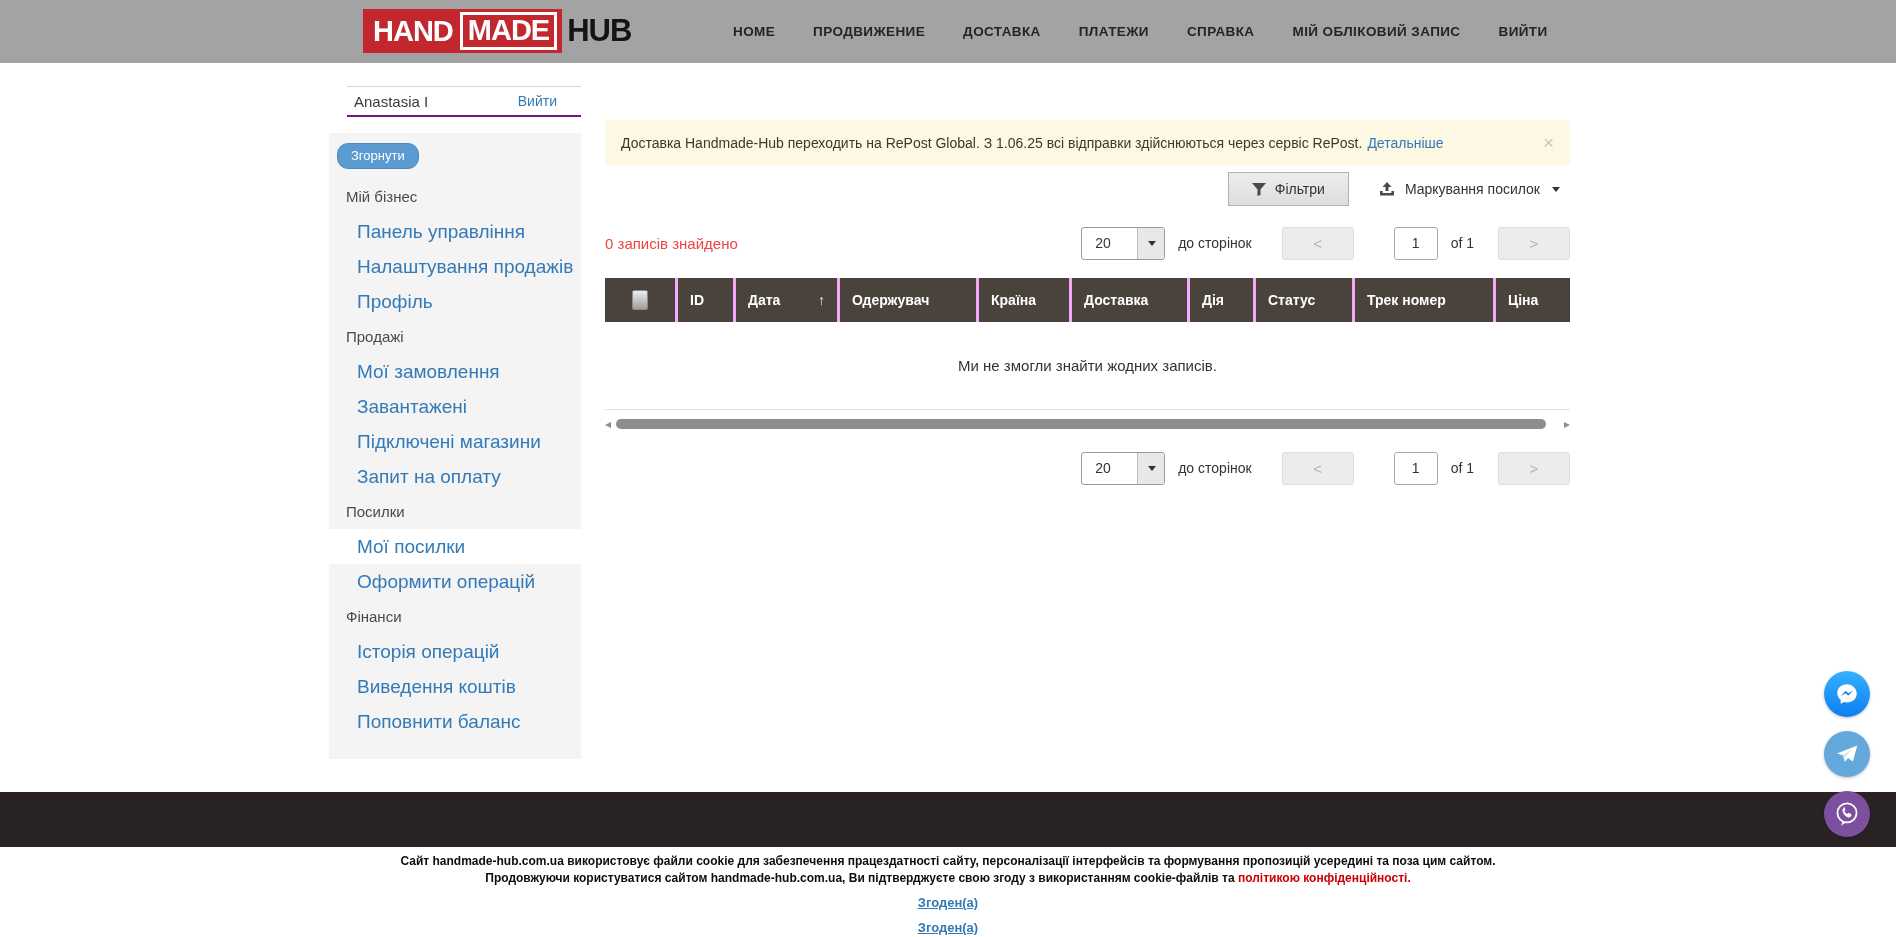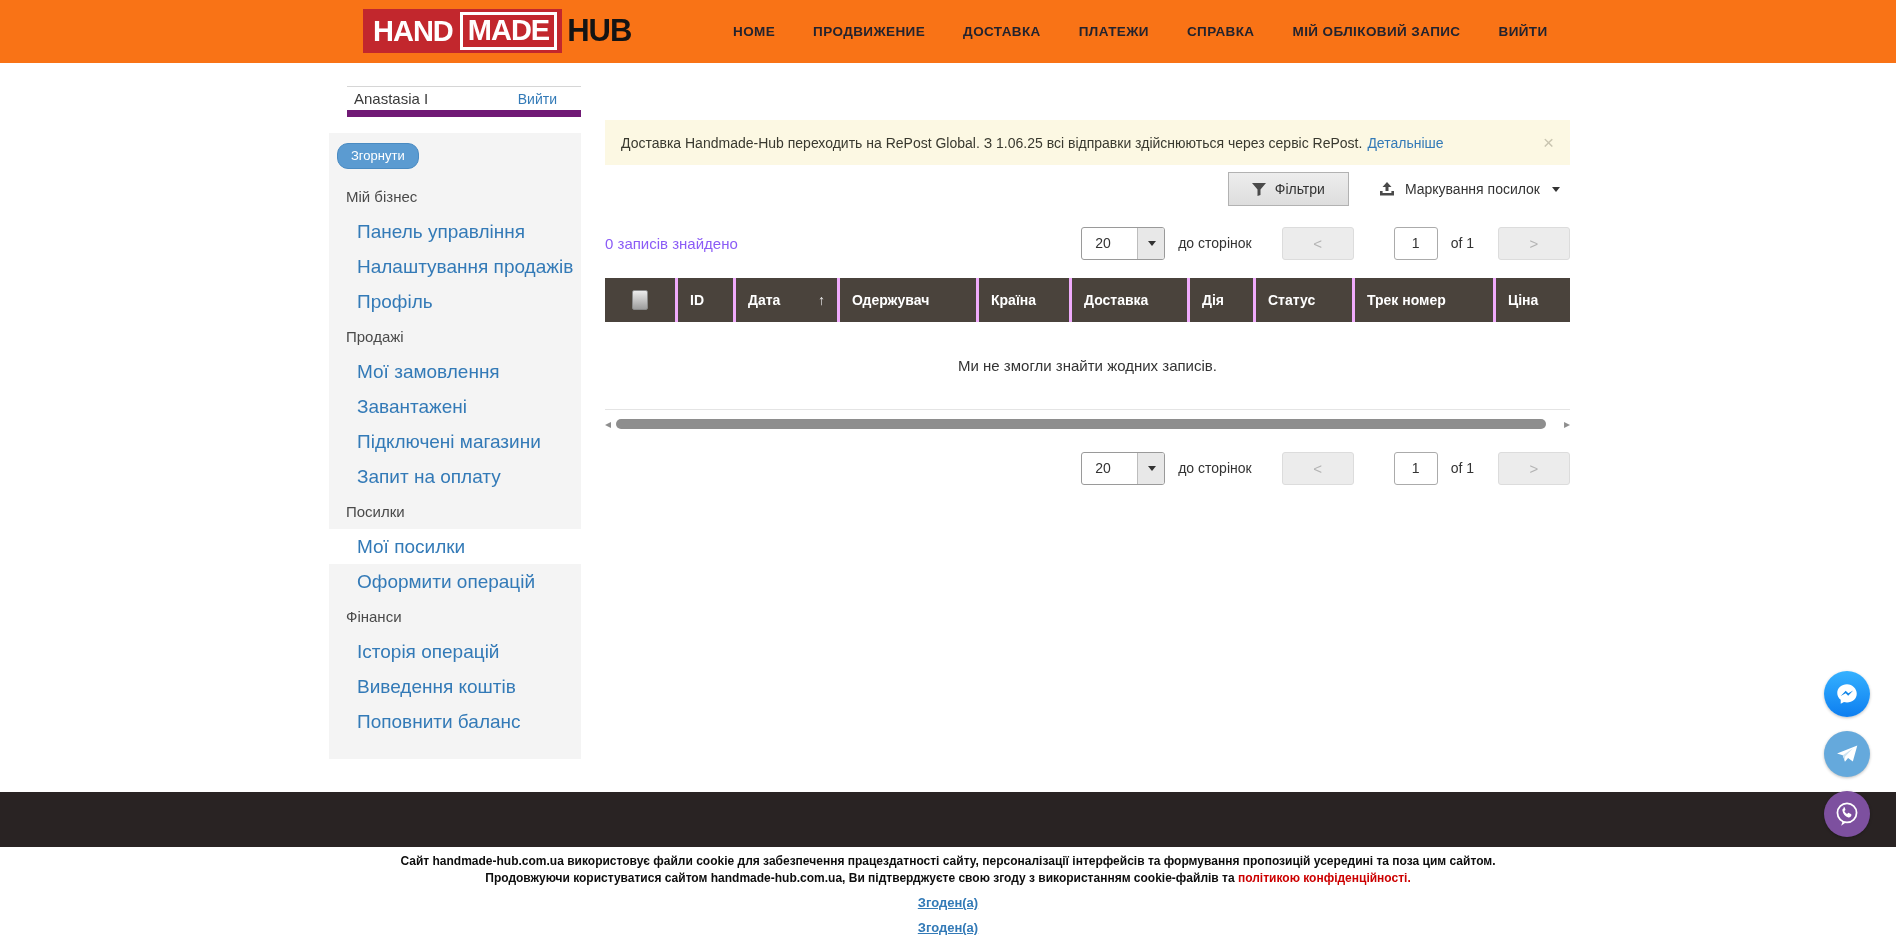--- a/index.html
+++ b/index.html
@@ -7,34 +7,34 @@
   body {
     position: relative;
     font-family: "Liberation Sans", sans-serif;
     background: #ffffff;
     overflow: hidden;
     color: #333;
   }
   a { text-decoration: none; }
 
   
-  .topbar { position:absolute; top:0; left:0; width:100%; height:63px; background:#f97316; }
+  .topbar { position:absolute; top:0; left:0; width:100%; height:63px; background:#a3a3a3; }
   .logo { position:absolute; left:363px; top:9px; height:44px; display:flex; align-items:stretch; cursor:pointer; }
   .logo-red { background:#c2272d; display:flex; align-items:center; gap:7px; padding:0 5px 0 10px;
               color:#fff; font-weight:bold; font-size:29px; font-stretch:condensed; letter-spacing:-1px; }
   .logo-made { border:3px solid #fff; padding:1px 5px 2px; line-height:1; }
   .logo-hub { color:#141414; font-weight:bold; font-size:31px; font-stretch:condensed; letter-spacing:-1px;
               display:flex; align-items:center; padding-left:5px; }
   .nav { position:absolute; left:733px; top:0; height:63px; display:flex; align-items:center; gap:38px; }
   .nav a { color:#23232e; font-size:13.5px; font-weight:bold; letter-spacing:.4px; font-stretch:condensed; white-space:nowrap; }
 
   
   .leftcol { position:absolute; left:329px; top:63px; width:252px; }
   .userbox { margin:23px 0 16px 18px; width:234px; height:31px;
-             border-top:1px solid #d6d6d6; border-bottom:7px solid #701a75;
+             border-top:1px solid #d6d6d6; border-bottom:2px solid #701a75;
              display:flex; align-items:center; justify-content:space-between; padding:0 24px 0 7px; }
   .userbox .uname { font-size:15px; color:#3a3a3a; }
   .userbox a { font-size:14px; color:#337ab7; }
   .sidebar { margin-top:7px; background:#f4f4f4; padding:8px 0 20px; }
   .collapse-btn { display:inline-block; margin:2px 0 10px 8px; background:#5b9bd1; border:1px solid #4a8bc2;
                   color:#fff; font-size:13px; padding:4px 13px 5px; border-radius:11px; cursor:pointer;
                   font-family:"Liberation Sans",sans-serif; }
   .menu-header { height:35px; line-height:35px; padding-left:17px; font-size:15px; color:#4a4a4a; }
   .menu-item { height:35px; line-height:35px; padding-left:28px; font-size:19px; color:#337ab7; cursor:pointer; display:block; }
   .menu-item.selected { background:#ffffff; }
@@ -50,21 +50,21 @@
   .filters-btn { display:flex; align-items:center; gap:9px; height:34px; padding:0 23px;
                  background:linear-gradient(#ededed,#ddd); border:1px solid #b2b2b2; font-size:14px; color:#333;
                  cursor:pointer; font-family:"Liberation Sans",sans-serif; }
   .marking { display:flex; align-items:center; gap:10px; margin-left:30px; margin-right:10px;
              font-size:14px; color:#333; cursor:pointer; }
   .caret-down { width:0; height:0; border-left:4px solid transparent; border-right:4px solid transparent;
                 border-top:5px solid #333; margin-left:2px; }
 
   .rowbar { margin-top:17px; height:40px; display:flex; align-items:center; justify-content:space-between; }
   .rowbar.bottom { margin-top:20px; justify-content:flex-end; height:34px; }
-  .count { font-size:15px; color:#8b5cf6; }
+  .count { font-size:15px; color:#ef4444; }
   .pager { display:flex; align-items:center;padding-left:9px; }
   .page-size { display:flex; height:33px; border:1px solid #9a9a9a; border-radius:3px; overflow:hidden;
                background:#fff; cursor:pointer; }
   .page-size-val { width:55px; display:flex; align-items:center; padding-left:13px; font-size:14px; color:#333; }
   .page-size-caret { width:27px; background:#e8e8e8; border-left:1px solid #bdbdbd;
                      display:flex; align-items:center; justify-content:center; }
   .per-label { margin:0 30px 0 13px; font-size:14px; color:#333; }
   .pg-btn { width:72px; height:33px; background:#ececec; border:1px solid #dcdcdc; border-radius:3px;
             color:#b3b3b3; font-size:15px; display:flex; align-items:center; justify-content:center; cursor:pointer; }
   .pg-input { width:44px; height:33px; margin-left:40px; border:1px solid #ababab; border-radius:3px;

